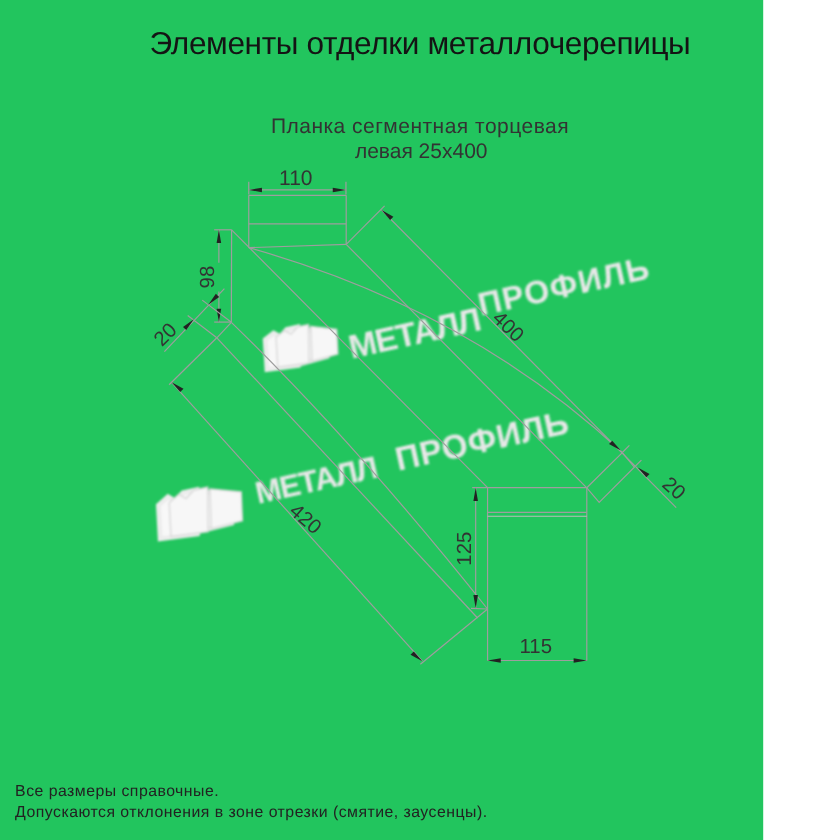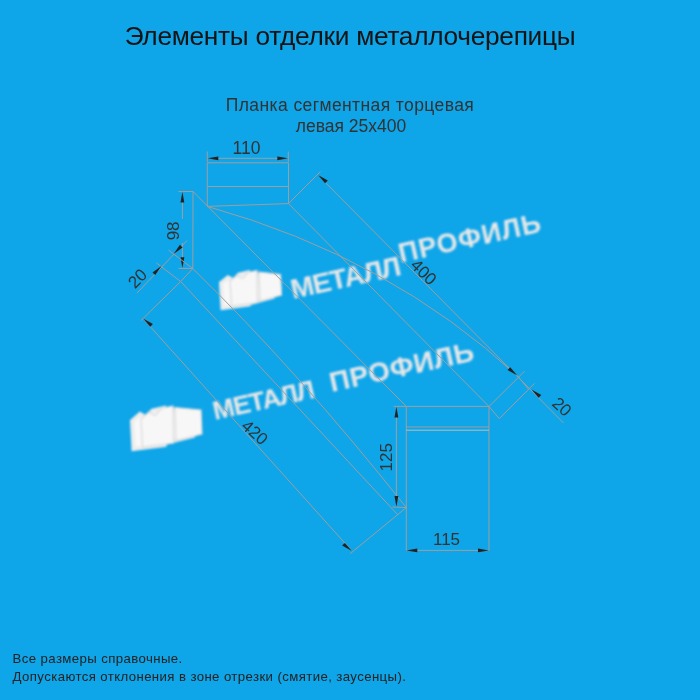--- a/index.html
+++ b/index.html
@@ -1,16 +1,16 @@
 <!DOCTYPE html>
 <html><head>
 <meta charset="utf-8">
 <style>
   html,body{margin:0;padding:0;background:#ffffff;}
-  #page{position:relative;width:700px;height:700px;background:#0ea5e9;overflow:hidden;
+  #page{position:relative;width:636px;height:700px;background:#22c55e;overflow:hidden;
         font-family:"Liberation Sans", sans-serif;}
   svg{position:absolute;left:0;top:0;}
 </style>
 </head>
 <body>
 <div id="page">
 <svg width="700" height="700" viewBox="0 0 700 700">
   <defs>
     <filter id="wmblur" x="-20%" y="-20%" width="140%" height="140%">
           <feGaussianBlur stdDeviation="1.05"></feGaussianBlur>

